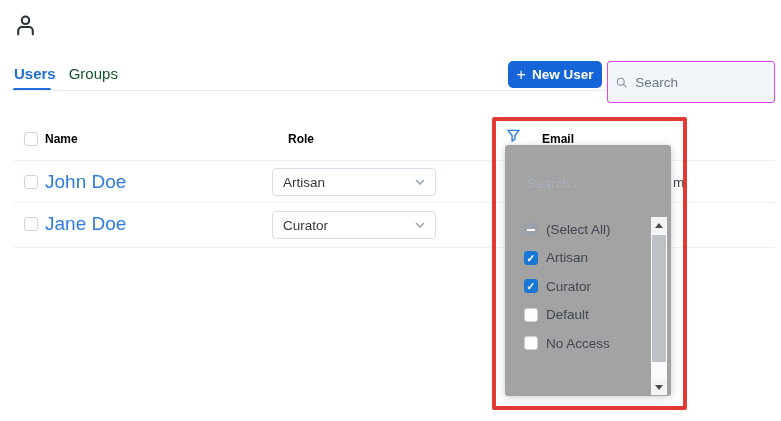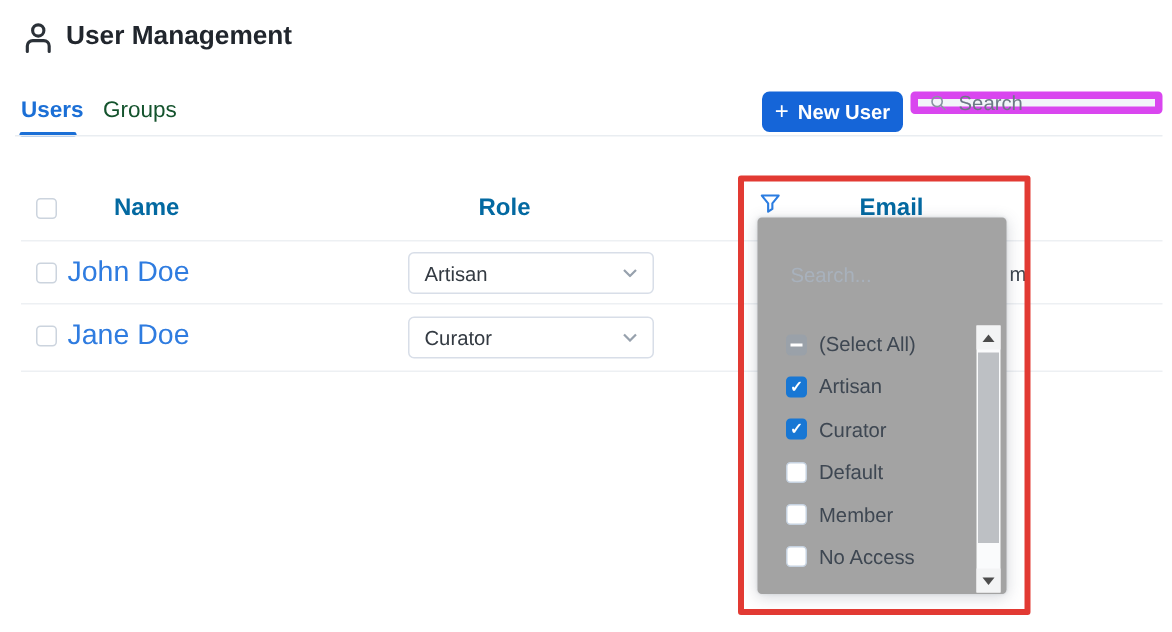--- a/index.html
+++ b/index.html
@@ -21,31 +21,31 @@
   .tabs-divider{left:10px;top:90px;width:765px;height:1px;background:#e9edf1;}
 
   
   .new-user-btn{
     left:508px;top:61px;width:94px;height:27px;background:#1565d8;border-radius:5px;
     display:flex;align-items:center;justify-content:center;gap:6px;color:#fff;
     font-size:13.5px;font-weight:600;cursor:pointer;
   }
   .new-user-btn .plus{font-size:16px;font-weight:400;line-height:1;}
   .searchbox{
-    left:607px;top:61px;width:168px;height:15px;background:#f2f5f9;border:5px solid #d946ef;
+    left:607px;top:61px;width:168px;height:42px;background:#f2f5f9;border:1px solid #d946ef;
     border-radius:3px;display:flex;align-items:center;padding:0 8px;box-sizing:border-box;gap:6px;
   }
   .searchbox input{
     border:none;outline:none;background:transparent;font-size:13.5px;color:#4a5563;width:100%;
     font-family:"Liberation Sans", sans-serif;
   }
   .searchbox input::placeholder{color:#6d7886;}
 
   
-  .col-label{font-size:16px;font-weight:bold;color:#0369a1;line-height:14px;margin-left:31px;}
+  .col-label{font-size:12px;font-weight:bold;color:#000000;line-height:14px;}
   .divider{left:14px;width:761px;height:1px;background:#edf0f3;}
   .tbl-checkbox{
     width:14px;height:14px;border:1px solid #ccd4de;border-radius:3px;background:#fff;
     box-sizing:border-box;cursor:pointer;
   }
   .name-link{font-size:19px;color:#2f7ce0;line-height:14px;cursor:pointer;}
   .role-select{
     width:164px;height:28px;border:1px solid #d8dee8;border-radius:4px;background:#fff;
     display:flex;align-items:center;justify-content:space-between;padding:0 10px;
     box-sizing:border-box;font-size:13.5px;color:#333a42;cursor:pointer;
@@ -97,21 +97,20 @@
 </style>
 </head>
 <body>
 
 <div class="stage">
 
   <svg class="abs" style="left:13px;top:13px;" width="25" height="25" viewBox="0 0 24 24">
     <circle cx="12" cy="7" r="3.6" fill="none" stroke="#2b3138" stroke-width="2"></circle>
     <path d="M5 20.5 V17 A3.5 3.5 0 0 1 8.5 13.5 H15.5 A3.5 3.5 0 0 1 19 17 V20.5" fill="none" stroke="#2b3138" stroke-width="2" stroke-linecap="round"></path>
   </svg>
-  <div class="abs page-title">User Management</div>
 
   <div class="abs tabs">
     <span class="tab active">Users</span>
     <span class="tab inactive">Groups</span>
   </div>
   <div class="abs tab-underline"></div>
   <div class="abs tabs-divider"></div>
 
   <div class="abs new-user-btn">
     <span class="plus">+</span>
@@ -170,24 +169,20 @@
       <div class="opt" data-state="checked">
         <span class="cbx"></span>
         <span class="opt-label">Curator</span>
       </div>
       <div class="opt" data-state="unchecked">
         <span class="cbx"></span>
         <span class="opt-label">Default</span>
       </div>
       <div class="opt" data-state="unchecked">
         <span class="cbx"></span>
-        <span class="opt-label">Member</span>
-      </div>
-      <div class="opt" data-state="unchecked">
-        <span class="cbx"></span>
         <span class="opt-label">No Access</span>
       </div>
     </div>
 
     <div class="scrollbar">
       <div class="scroll-btn up">
         <span class="tri-up"></span>
       </div>
       <div class="scroll-thumb"></div>
       <div class="scroll-btn down">

